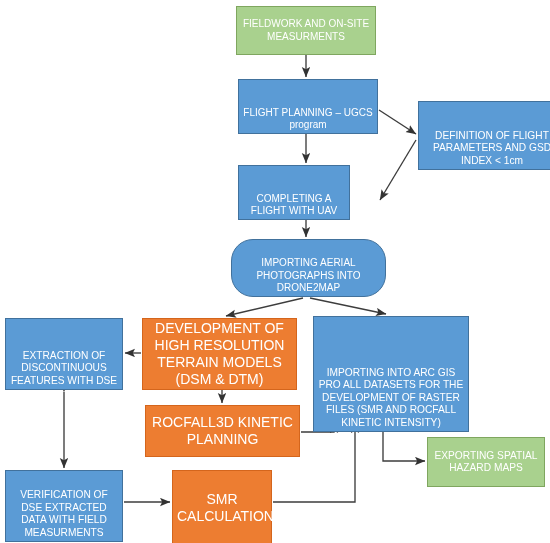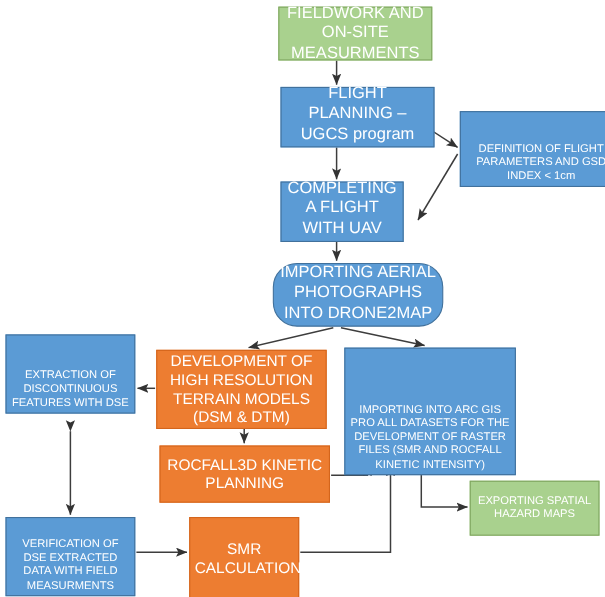--- a/index.html
+++ b/index.html
@@ -39,21 +39,21 @@
     align-items:flex-end;
   }
   .green{
     background:#A9D18E;
     border:1px solid #7FA65F;
   }
   .orange{
     background:#ED7D31;
     border:1px solid #D4651C;
   }
-  .fs11{ font-size:15px;margin-left:17px; }
+  .fs11{ font-size:10px; }
   .fs10{ font-size:10.2px; }
   .fs105{ font-size:14px; }
 </style>
 </head>
 <body>
 
 <div id="canvas">
 
   <svg id="wires" viewBox="0 0 550 543" xmlns="http://www.w3.org/2000/svg">
     <defs>
@@ -111,21 +111,21 @@
   </div>
 
   <div class="node blue fs11" style="left:238px;top:165px;width:112px;height:55px;">
     <span>COMPLETING A FLIGHT WITH UAV</span>
   </div>
 
   <div class="node blue fs11" style="left:231px;top:239px;width:155px;height:58px;border-radius:22px;">
     <span>IMPORTING AERIAL PHOTOGRAPHS  INTO DRONE2MAP</span>
   </div>
 
-  <div class="node blue fs10" style="left:5px;top:304px;width:118px;height:72px;">
+  <div class="node blue fs10" style="left:5px;top:318px;width:118px;height:72px;">
     <span>EXTRACTION OF DISCONTINUOUS FEATURES WITH DSE</span>
   </div>
 
   <div class="node orange fs105" style="left:142px;top:318px;width:155px;height:72px;">
     <span>DEVELOPMENT OF HIGH RESOLUTION TERRAIN MODELS (DSM &amp; DTM)</span>
   </div>
 
   <div class="node blue fs10" style="left:313px;top:316px;width:156px;height:116px;">
     <span>IMPORTING INTO ARC GIS PRO ALL DATASETS FOR THE DEVELOPMENT OF RASTER FILES (SMR AND ROCFALL KINETIC INTENSITY)</span>
   </div>

